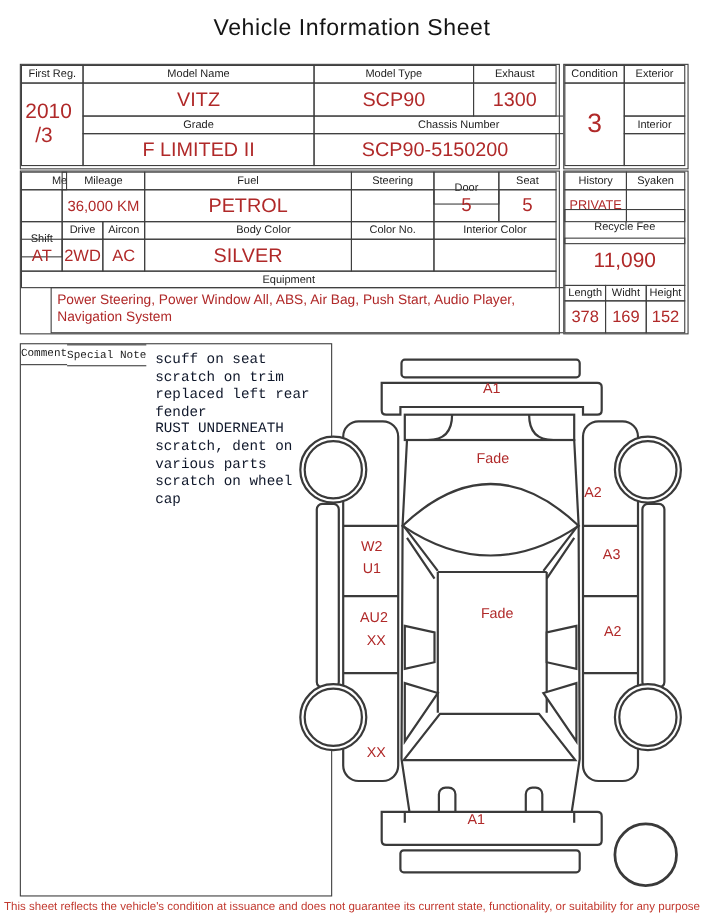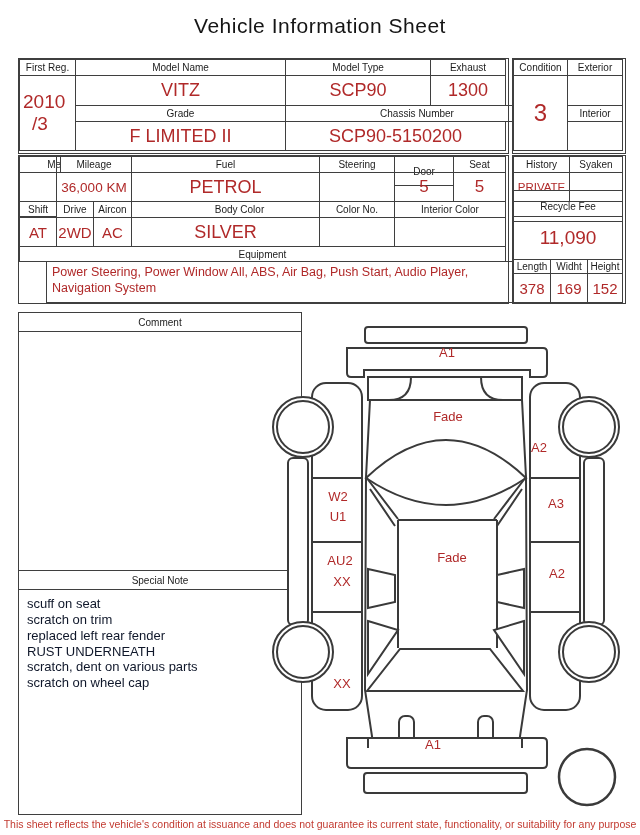--- a/index.html
+++ b/index.html
@@ -15,21 +15,21 @@
   .v18{font-size:18px;}.v17{font-size:17px;}.v15{font-size:15px;}
   .v13{font-size:13.5px;}.v12{font-size:11.5px;}.v19{font-size:19px;}
   .v24{font-size:24px;}
   .firstreg{flex-direction:column;align-items:flex-start;justify-content:center;
             font-size:19px;line-height:1.15;padding-left:3px;}
   .firstreg .l2{padding-left:9px;}
   .equiptext{align-items:flex-start;justify-content:flex-start;text-align:left;
              font-size:12.5px;line-height:1.3;padding:2px 5px;margin-left:27px;}
   .leftbox{position:absolute;left:18px;top:312px;width:284px;height:503px;
            border:1px solid #3f3f3f;box-sizing:border-box;background:#fff;
-           display:flex;flex-direction:column;}
+           display:flex;flex-direction:row;font-family:Liberation Mono, monospace;}
   .boxhead{height:18px;flex:none;display:flex;align-items:center;justify-content:center;
            font-size:10px;color:#1c1c1c;}
   .commenthead{border-bottom:1px solid #3f3f3f;}
   .notehead{border-top:1px solid #3f3f3f;border-bottom:1px solid #3f3f3f;}
   .commentarea{height:238px;flex:none;}
   .notearea{flex:1;padding:6px 8px;color:#0f172a;font-size:13px;line-height:1.22;}
   .footer{position:absolute;left:0;top:818px;width:100%;text-align:center;
           font-size:10.5px;color:#c23a30;}
   .diagram{position:absolute;left:270px;top:310px;}
   .diagram text{fill:#b02929;font-family:"Liberation Sans",sans-serif;font-size:13px;}
@@ -75,21 +75,21 @@
     <div class="cell val v13" style="left:37px;top:16px;width:76px;height:30px;">36,000 KM</div>
     <div class="cell lbl" style="left:112px;top:0;width:189px;height:17px;">Fuel</div>
     <div class="cell val v18" style="left:112px;top:16px;width:189px;height:30px;">PETROL</div>
     <div class="cell lbl" style="left:300px;top:0;width:76px;height:17px;">Steering</div>
     <div class="cell val v13" style="left:300px;top:16px;width:76px;height:30px;"></div>
     <div class="cell lbl" style="left:375px;top:0;width:60px;height:30px;">Door</div>
     <div class="cell val v17" style="left:375px;top:16px;width:60px;height:30px;">5</div>
     <div class="cell lbl" style="left:434px;top:0;width:53px;height:17px;">Seat</div>
     <div class="cell val v17" style="left:434px;top:16px;width:53px;height:30px;">5</div>
 
-    <div class="cell lbl" style="left:0;top:45px;width:38px;height:16px;">Shift</div>
+    <div class="cell lbl" style="left:0;top:45px;width:38px;height:33px;">Shift</div>
     <div class="cell val v15" style="left:0;top:61px;width:38px;height:30px;">AT</div>
     <div class="cell lbl" style="left:37px;top:45px;width:38px;height:17px;">Drive</div>
     <div class="cell val v15" style="left:37px;top:61px;width:38px;height:30px;">2WD</div>
     <div class="cell lbl" style="left:74px;top:45px;width:39px;height:17px;">Aircon</div>
     <div class="cell val v15" style="left:74px;top:61px;width:39px;height:30px;">AC</div>
     <div class="cell lbl" style="left:112px;top:45px;width:189px;height:17px;padding-left:28px;">Body Color</div>
     <div class="cell val v18" style="left:112px;top:61px;width:189px;height:30px;">SILVER</div>
     <div class="cell lbl" style="left:300px;top:45px;width:76px;height:17px;">Color No.</div>
     <div class="cell val v13" style="left:300px;top:61px;width:76px;height:30px;"></div>
     <div class="cell lbl" style="left:375px;top:45px;width:112px;height:17px;">Interior Color</div>

